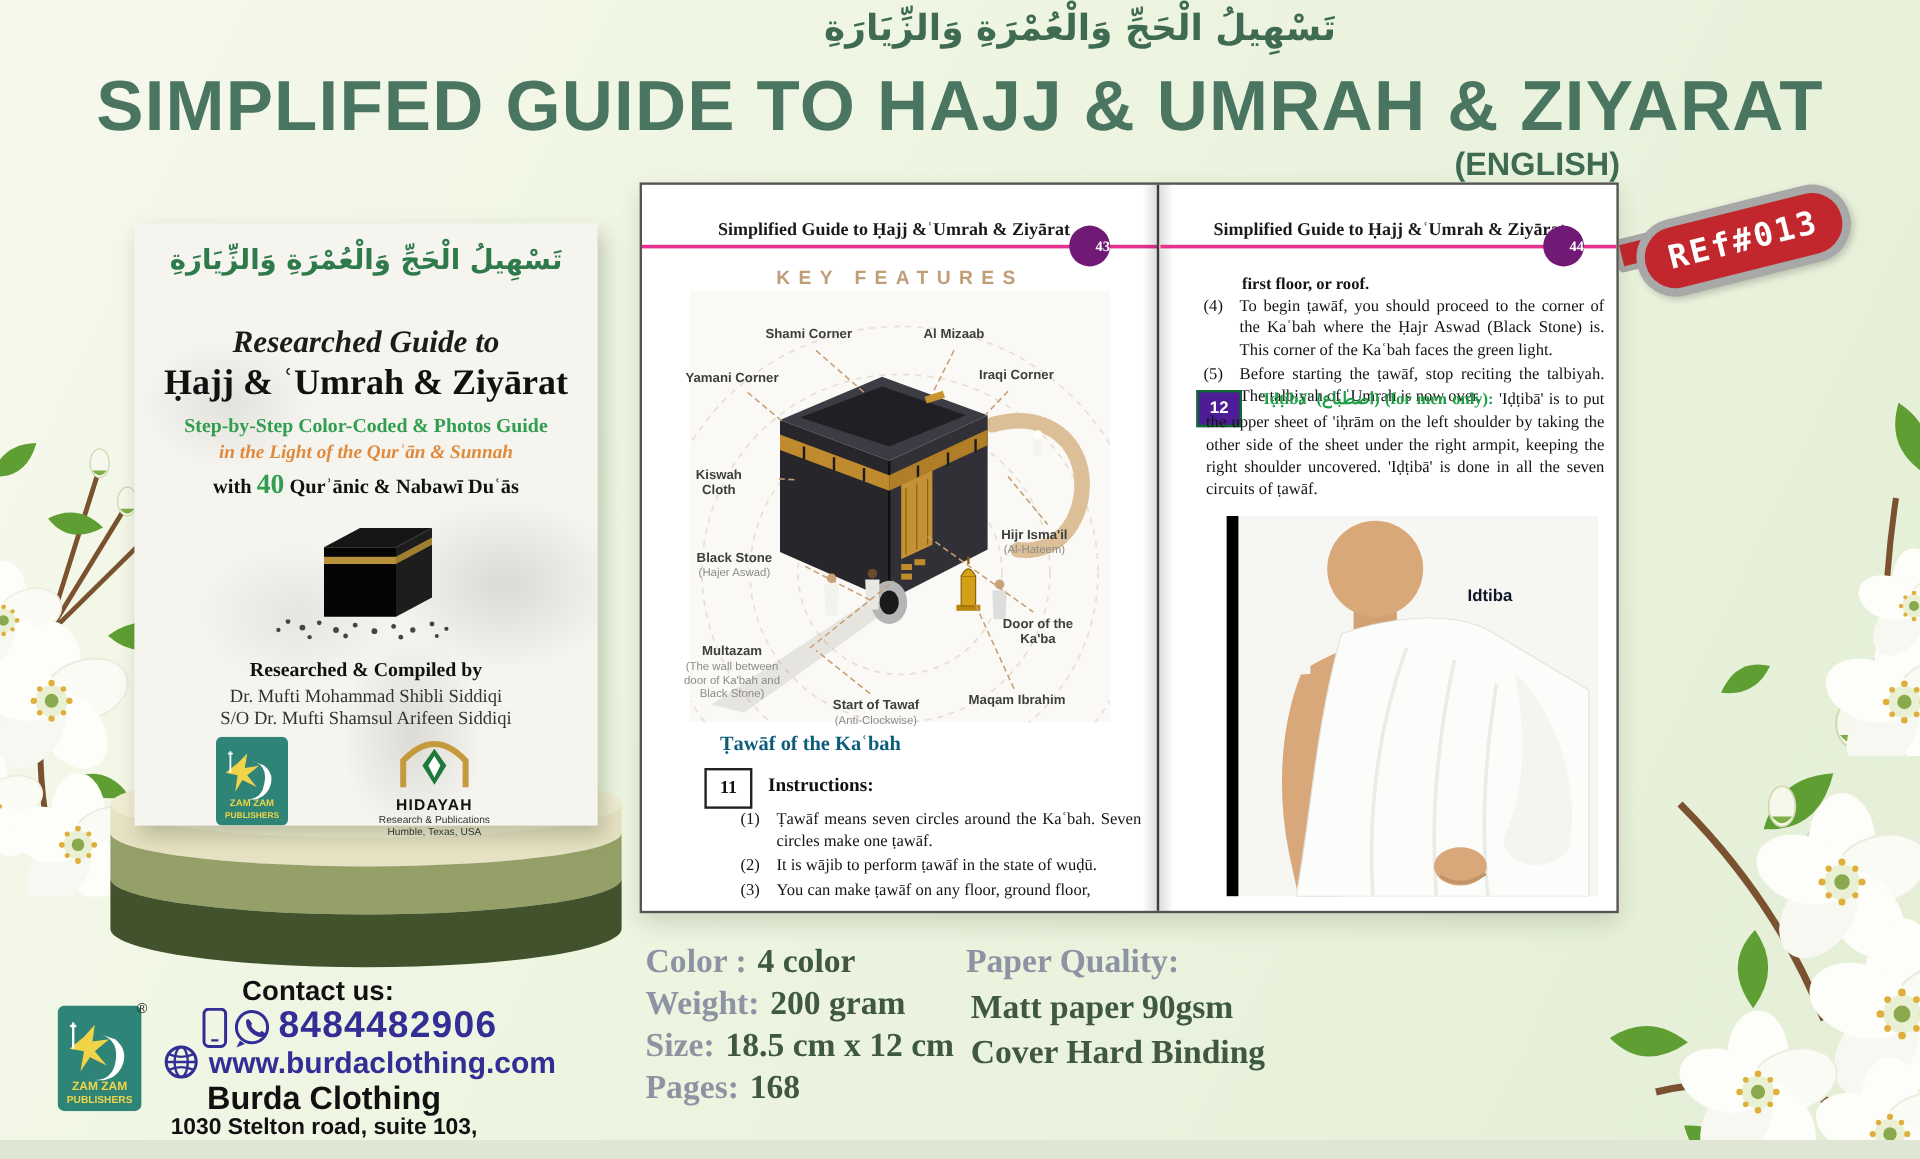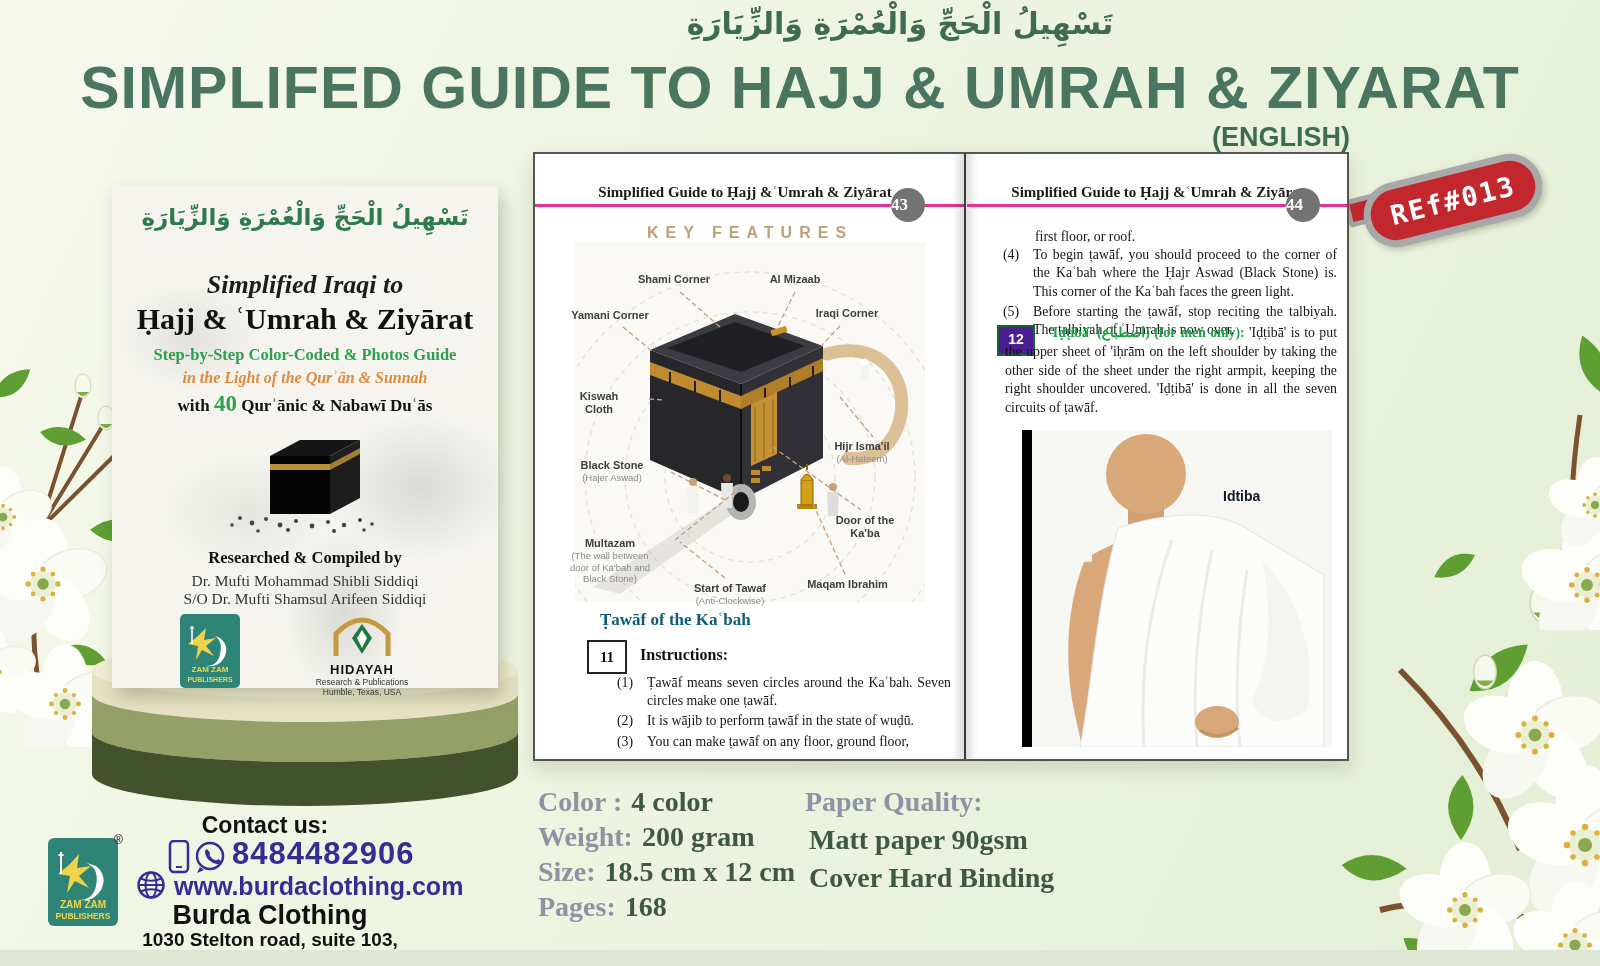--- a/index.html
+++ b/index.html
@@ -15,37 +15,37 @@
   
   .ref{transform:rotate(-14deg);background:#c2272d;border:7px solid #a8a8a8;border-radius:40px;
     color:#fff;font-weight:900;font-size:27px;letter-spacing:2px;padding:10px 20px;
     font-family:"DejaVu Sans Mono",monospace;box-shadow:2px 3px 6px rgba(0,0,0,.2);}
   .ref-tail{width:26px;height:18px;background:#c2272d;border:5px solid #a8a8a8;border-radius:4px;
     transform:rotate(-14deg);}
   
   .spread{width:812px;height:605px;background:#fff;border:2px solid #55544f;box-shadow:0 8px 18px rgba(60,70,40,.18);}
   .runhead{font-family:"Liberation Serif",serif;font-weight:bold;font-size:15px;color:#1a1a1a;}
   .pinkline{height:3px;background:#e5318f;}
-  .pgnum{width:34px;height:34px;border-radius:50%;background:#737373;color:#fff;
-    font-family:"Liberation Serif",serif;font-weight:bold;font-size:17px;line-height:34px;text-align:left;}
+  .pgnum{width:34px;height:34px;border-radius:50%;background:#701a75;color:#fff;
+    font-family:"Liberation Serif",serif;font-weight:bold;font-size:12px;line-height:34px;text-align:right;}
   .keyfeat{letter-spacing:7px;font-size:16px;color:#c09e78;font-weight:bold;}
   .dlab{font-size:11px;font-weight:bold;color:#3e3e3e;text-align:center;line-height:1.2;}
   .dsub{font-size:9.5px;font-weight:normal;color:#8a8a8a;text-align:center;line-height:1.2;}
   .pl{white-space:pre-line;}
   .sect{font-family:"Liberation Serif",serif;font-weight:bold;font-size:17px;color:#0e5c7c;}
   .nbox{width:36px;height:30px;border:2px solid #222;background:#fff;
     font-family:"Liberation Serif",serif;font-weight:bold;font-size:15px;line-height:30px;text-align:center;color:#111;}
   .gbox{width:34px;height:27px;border:2px solid #0e6b2e;background:#4c1d95;color:#fff;
     font-weight:bold;font-size:14px;line-height:25px;text-align:center;}
   .ilbl{font-family:"Liberation Serif",serif;font-weight:bold;font-size:16px;color:#111;}
   .items{font-family:"Liberation Serif",serif;font-size:13.8px;color:#141414;line-height:1.32;}
   .irow{display:flex;margin-bottom:2px;}
   .inum{flex:0 0 30px;}
   .itxt{flex:1;text-align:justify;}
-  .ind{padding-left:32px;}
+  .ind{padding-left:32px;font-weight:bold;}
   .idt{font-family:"Liberation Serif",serif;font-size:13.8px;line-height:1.36;color:#141414;
     text-align:justify;text-indent:44px;}
   .green-b{color:#1f9e47;font-weight:bold;}
   .photo-lbl{font-weight:bold;font-size:14px;color:#0f172a;}
   .spine-shade{background:linear-gradient(to right,rgba(0,0,0,0),rgba(0,0,0,.14),rgba(0,0,0,0));}
   
   .cover{width:386px;height:502px;background:#f5f4ef;box-shadow:5px 9px 16px rgba(60,80,40,.28);
     background-image:
       radial-gradient(ellipse 120px 90px at 20% 30%,rgba(170,170,165,.25),transparent 60%),
       radial-gradient(ellipse 160px 120px at 80% 60%,rgba(150,150,148,.28),transparent 60%),
@@ -155,21 +155,21 @@
 
   <svg class="abs" style="left:88px;top:640px" width="434" height="170" viewBox="0 0 434 170">
     <ellipse cx="217" cy="30" rx="213" ry="28" fill="#f0ecd3"></ellipse>
     <path d="M4,30 L4,54 A213,28 0 0 0 430,54 L430,30 A213,28 0 0 1 4,30 Z" fill="#e7e2c4"></path>
     <path d="M4,54 L4,92 A213,30 0 0 0 430,92 L430,54 A213,28 0 0 1 4,54 Z" fill="#95a068"></path>
     <path d="M4,92 L4,134 A213,32 0 0 0 430,134 L430,92 A213,30 0 0 1 4,92 Z" fill="#41522c"></path>
   </svg>
 
   <div class="abs cover" style="left:112px;top:186px">
     <div class="abs cv-ar ctr" style="left:0;top:18px;width:100%" dir="rtl">تَسْهِيلُ الْحَجِّ وَالْعُمْرَةِ وَالزِّيَارَةِ</div>
-    <div class="abs cv-series ctr" style="left:0;top:84px;width:100%">Simplified Iraqi to</div>
+    <div class="abs cv-series ctr" style="left:0;top:84px;width:100%">Researched Guide to</div>
     <div class="abs cv-title ctr" style="left:0;top:116px;width:100%">Ḥajj &amp; ʿUmrah &amp; Ziyārat</div>
     <div class="abs cv-o ctr" style="left:0;top:183px;width:100%">in the Light of the Qurʾān &amp; Sunnah</div>
     <div class="abs cv-g ctr" style="left:0;top:159px;width:100%">Step-by-Step Color-Coded &amp; Photos Guide</div>
     <div class="abs cv-w ctr" style="left:0;top:205px;width:100%">
       <span>with</span>
       <span class="cv-40">40</span>
       <span>Qurʾānic &amp; Nabawī Duʿās</span>
     </div>
     <svg class="abs" style="left:110px;top:240px" width="166" height="112" viewBox="0 0 166 112">
       <polygon points="48,30 78,14 138,14 108,30" fill="#161616"></polygon>

